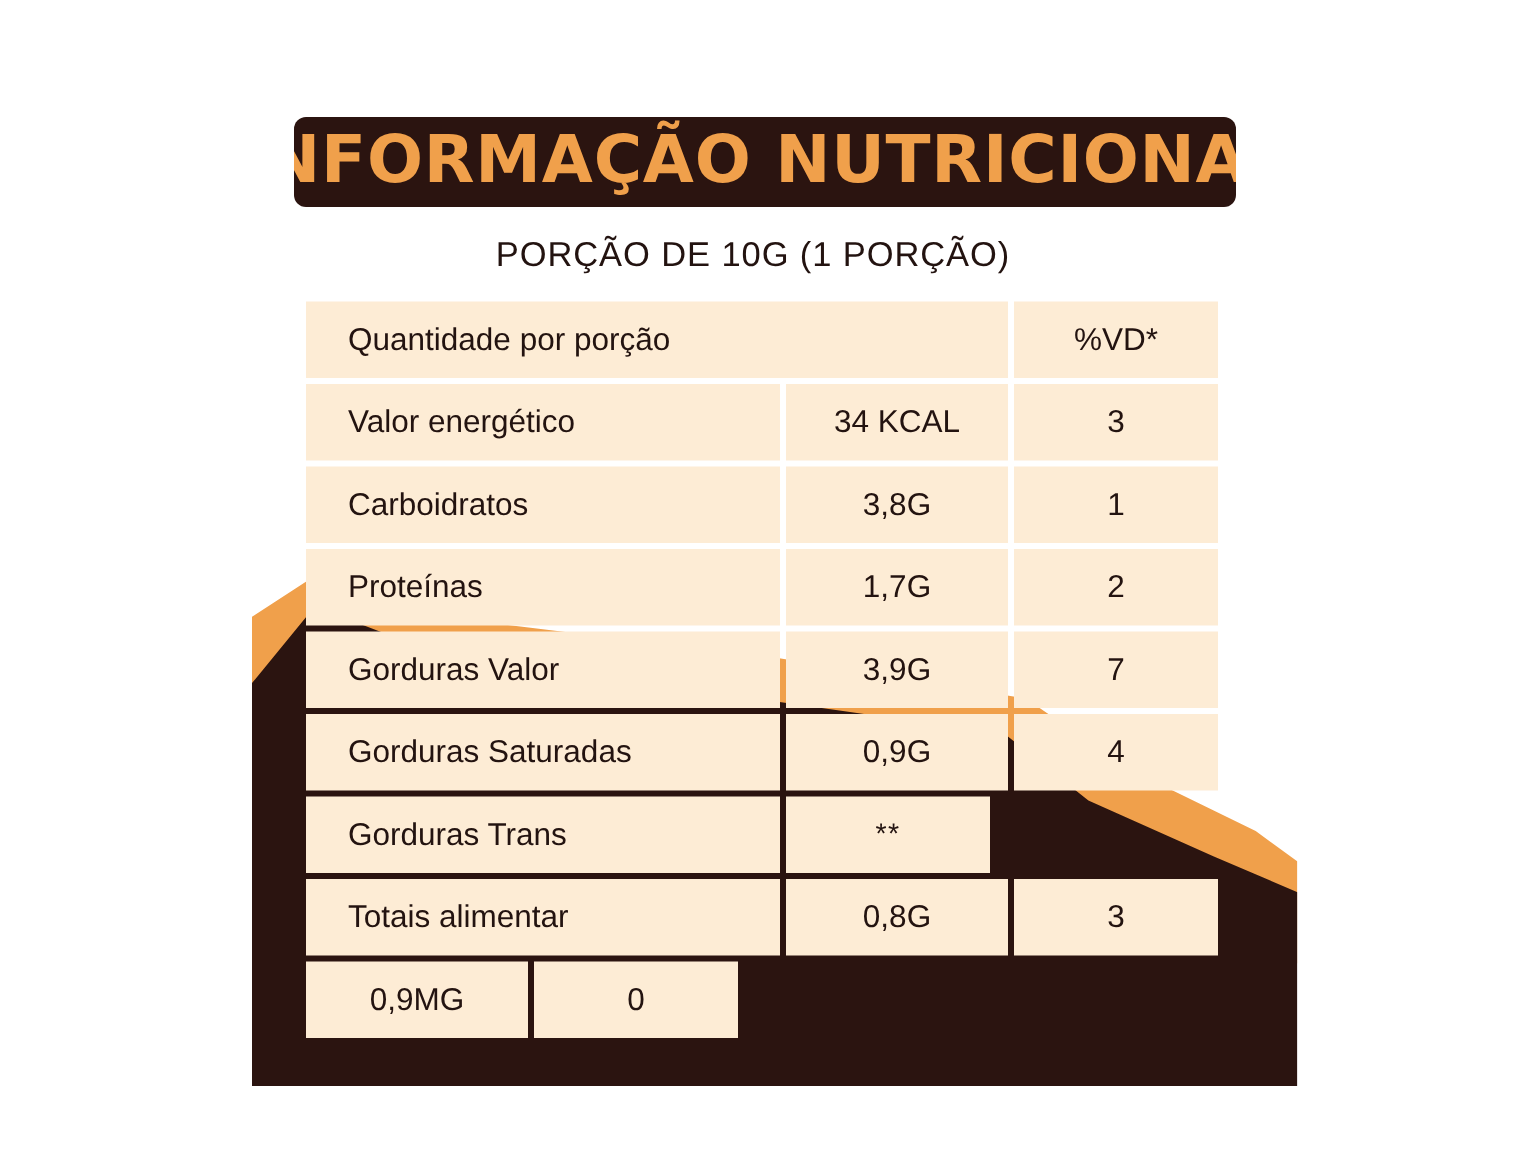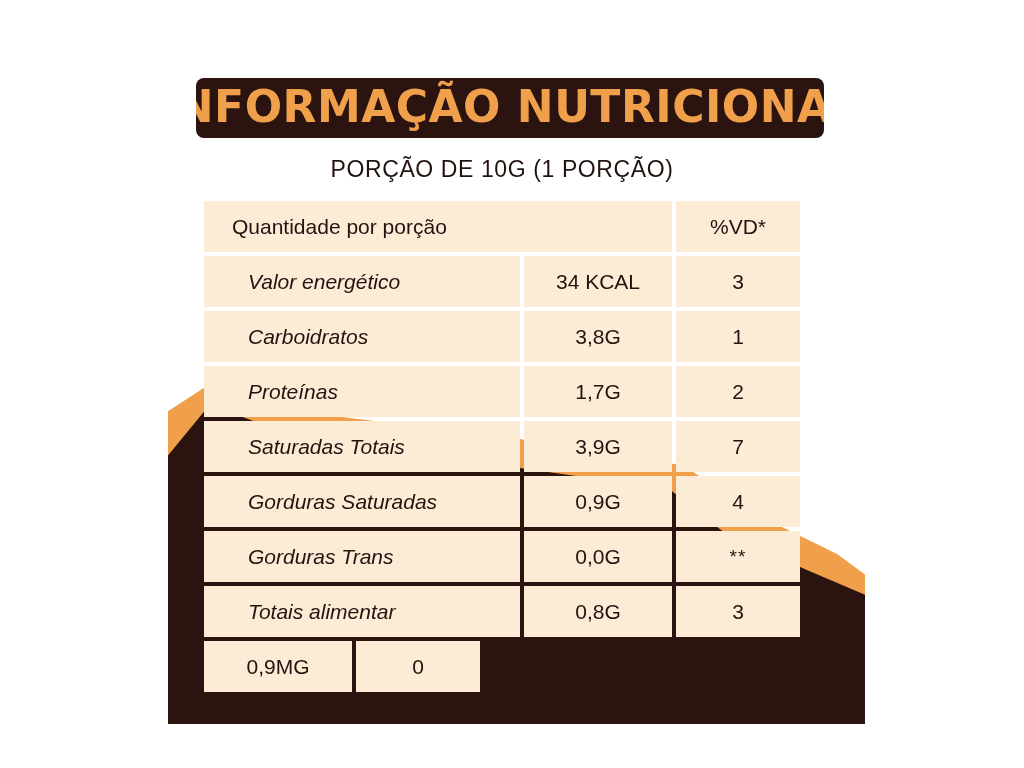--- a/index.html
+++ b/index.html
@@ -124,30 +124,29 @@
   .cell {
     background: #fdecd5;
     display: flex;
     align-items: center;
     font-size: 21px;
     color: #231310;
     box-sizing: border-box;
   }
   .c-name {
     width: 316px;
-    padding-left: 44px;
+    padding-left: 28px;
     justify-content: flex-start;
-    font-style: italic;
   }
   .c-amount {
     width: 148px;
     justify-content: center;
   }
   .c-vd {
-    width: 124px;
+    width: 136px;
     justify-content: center;
   }
   .header-row .c-name-wide {
     width: 468px;
     padding-left: 28px;
     justify-content: flex-start;
   }
   .stars {
     letter-spacing: 1px;
     font-size: 19px;
@@ -186,34 +185,33 @@
       <div class="cell c-vd">1</div>
     </div>
 
     <div class="row">
       <div class="cell c-name">Proteínas</div>
       <div class="cell c-amount">1,7G</div>
       <div class="cell c-vd">2</div>
     </div>
 
     <div class="row">
-      <div class="cell c-name">Saturadas Totais</div>
+      <div class="cell c-name">Gorduras Valor</div>
       <div class="cell c-amount">3,9G</div>
       <div class="cell c-vd">7</div>
     </div>
 
     <div class="row">
       <div class="cell c-name">Gorduras Saturadas</div>
       <div class="cell c-amount">0,9G</div>
       <div class="cell c-vd">4</div>
     </div>
 
     <div class="row">
       <div class="cell c-name">Gorduras Trans</div>
-      <div class="cell c-amount">0,0G</div>
       <div class="cell c-vd stars">**</div>
     </div>
 
     <div class="row">
       <div class="cell c-name">Totais alimentar</div>
       <div class="cell c-amount">0,8G</div>
       <div class="cell c-vd">3</div>
     </div>
 
     <div class="row">

